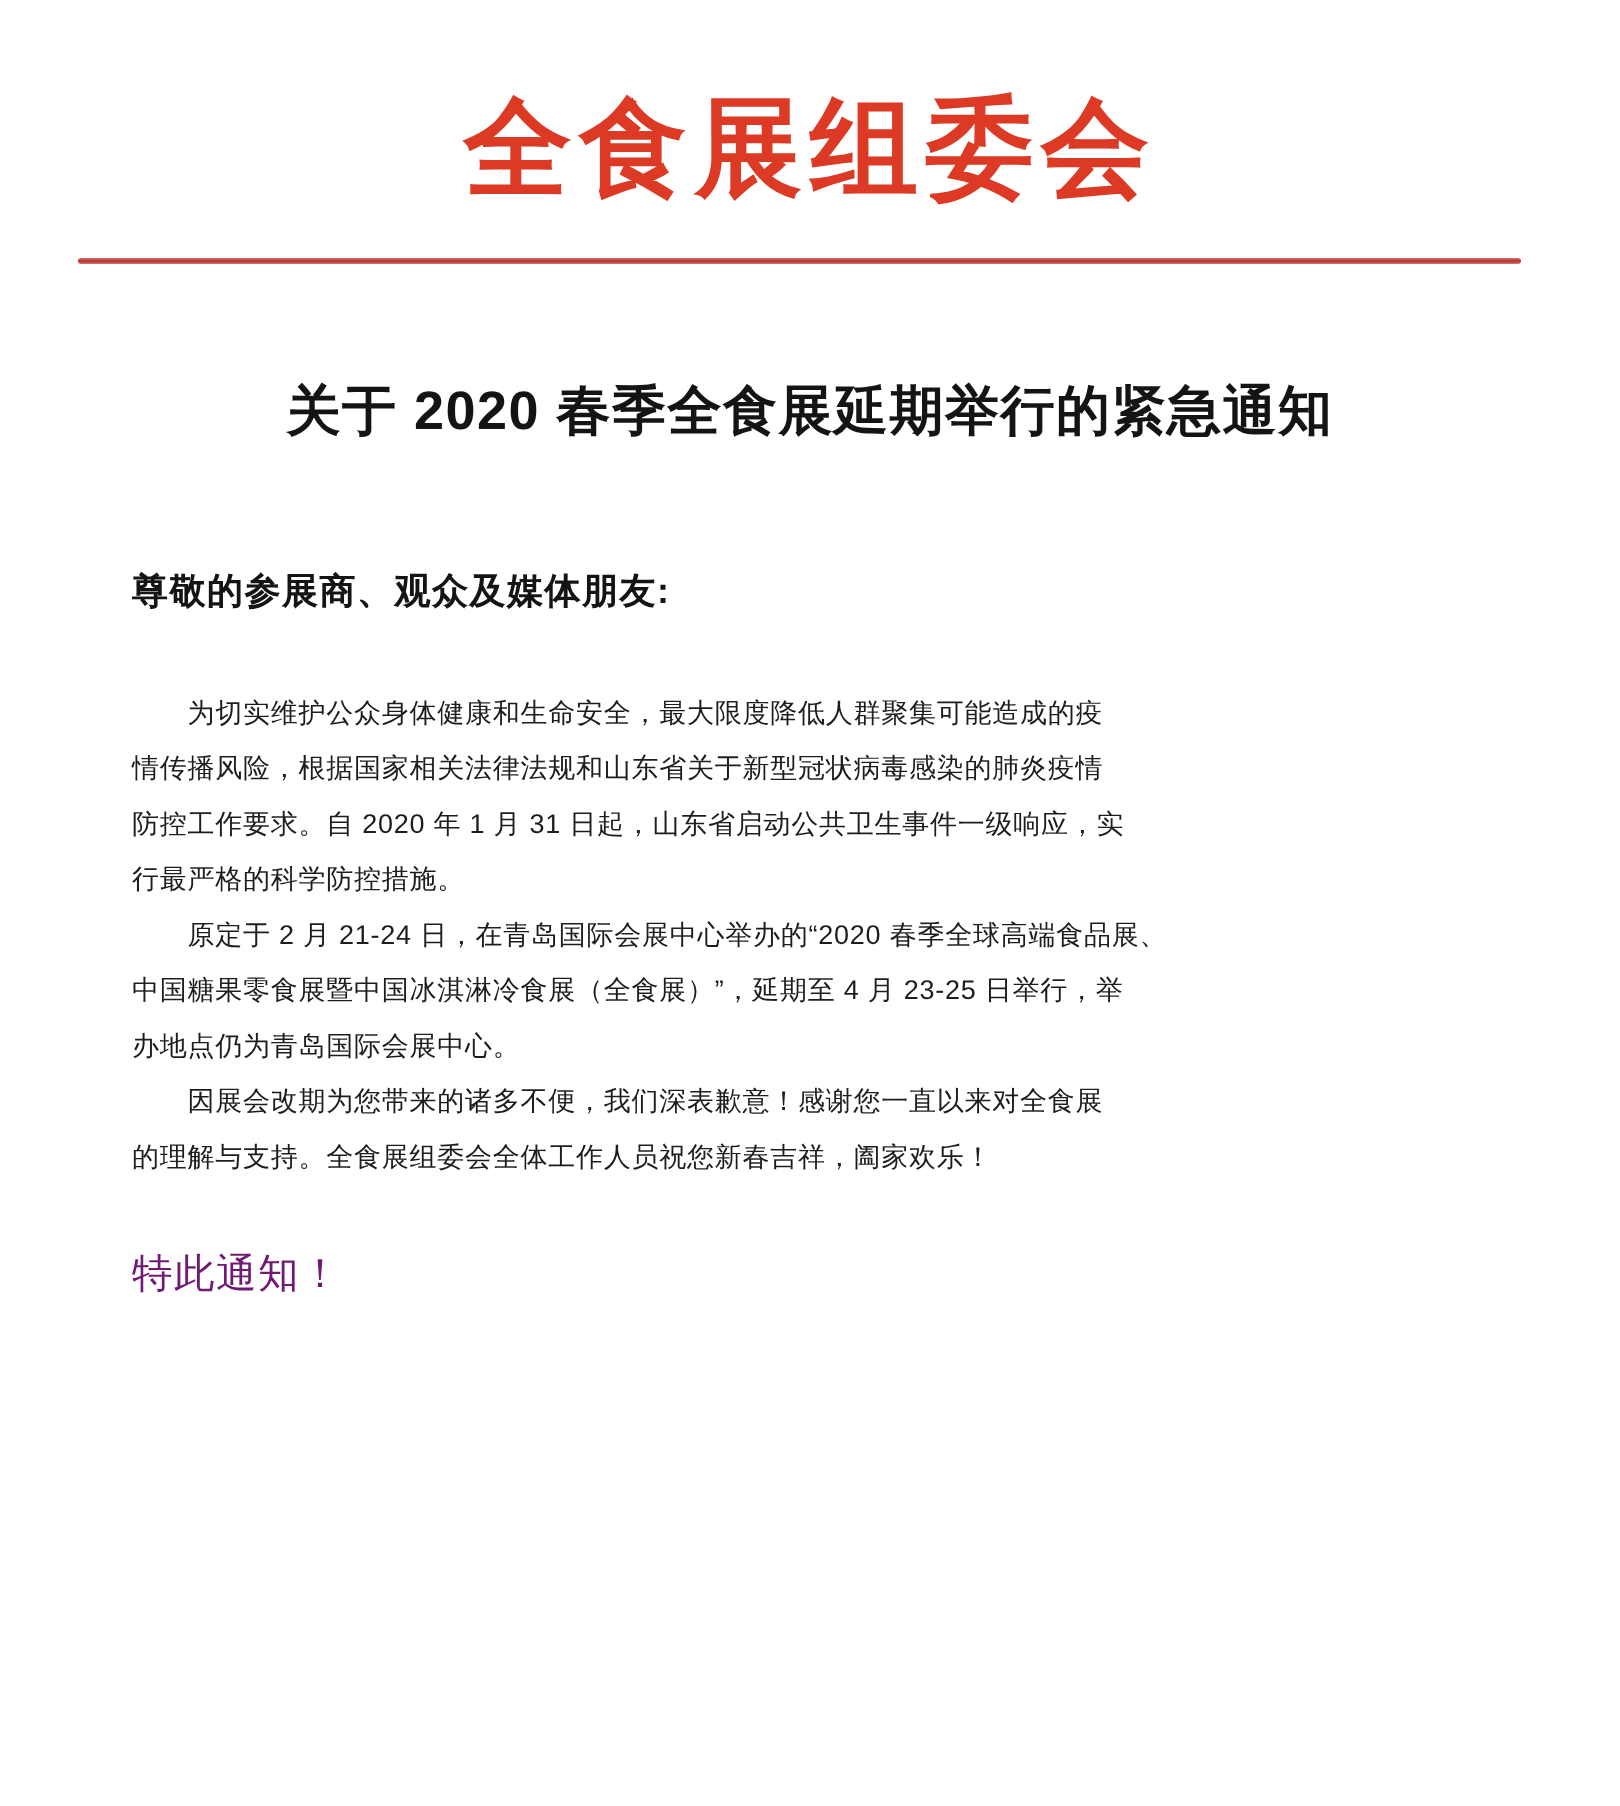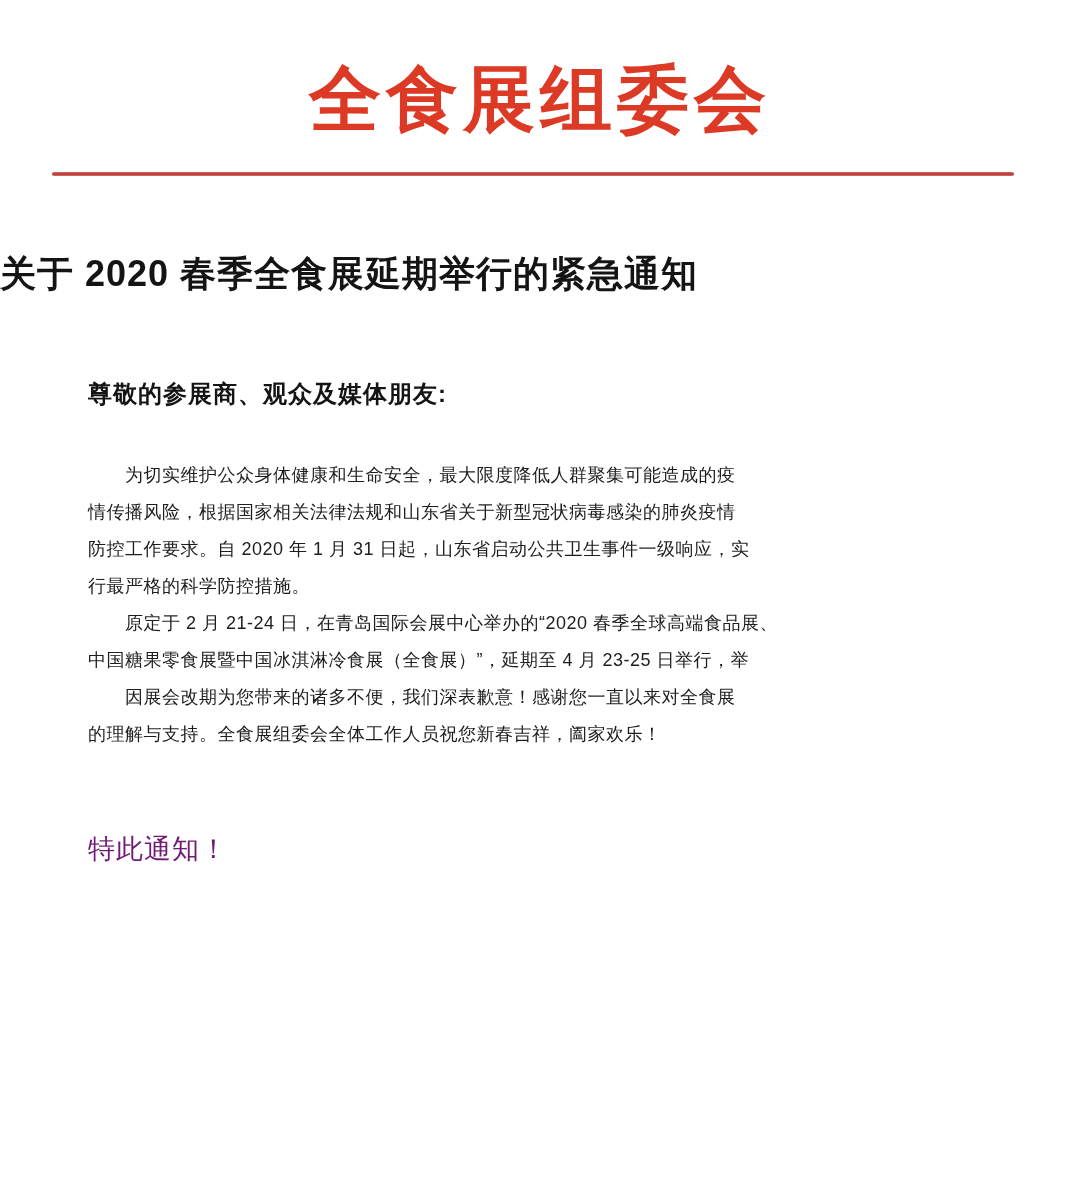--- a/index.html
+++ b/index.html
@@ -26,20 +26,21 @@
   .divider {
     position: absolute;
     top: 172px; left: 52px;
     width: 962px; height: 4px;
     background: linear-gradient(to bottom, #d8726e, #b23330, #d8726e);
     border-radius: 2px;
   }
   .doc-title {
     position: absolute;
     top: 250px; left: 0; width: 100%;
+    text-align: center;
     font-size: 36px;
     font-weight: 700;
     color: #141414;
     letter-spacing: 1px;
   }
   .salutation {
     position: absolute;
     top: 378px; left: 88px;
     font-size: 24px;
     font-weight: 700;
@@ -96,20 +97,21 @@
   <div class="body-block">
     <div class="para">
         <div class="text-line">　　为切实维护公众身体健康和生命安全，最大限度降低人群聚集可能造成的疫</div>
         <div class="text-line">情传播风险，根据国家相关法律法规和山东省关于新型冠状病毒感染的肺炎疫情</div>
         <div class="text-line">防控工作要求。自 2020 年 1 月 31 日起，山东省启动公共卫生事件一级响应，实</div>
         <div class="text-line">行最严格的科学防控措施。</div>
       </div>
     <div class="para">
         <div class="text-line">　　原定于 2 月 21-24 日，在青岛国际会展中心举办的“2020 春季全球高端食品展、</div>
         <div class="text-line">中国糖果零食展暨中国冰淇淋冷食展（全食展）”，延期至 4 月 23-25 日举行，举</div>
+        <div class="text-line">办地点仍为青岛国际会展中心。</div>
       </div>
     <div class="para">
         <div class="text-line">　　因展会改期为您带来的诸多不便，我们深表歉意！感谢您一直以来对全食展</div>
         <div class="text-line">的理解与支持。全食展组委会全体工作人员祝您新春吉祥，阖家欢乐！</div>
       </div>
   </div>
 
   <div class="closing">特此通知！</div>
 
   <div class="signature">

